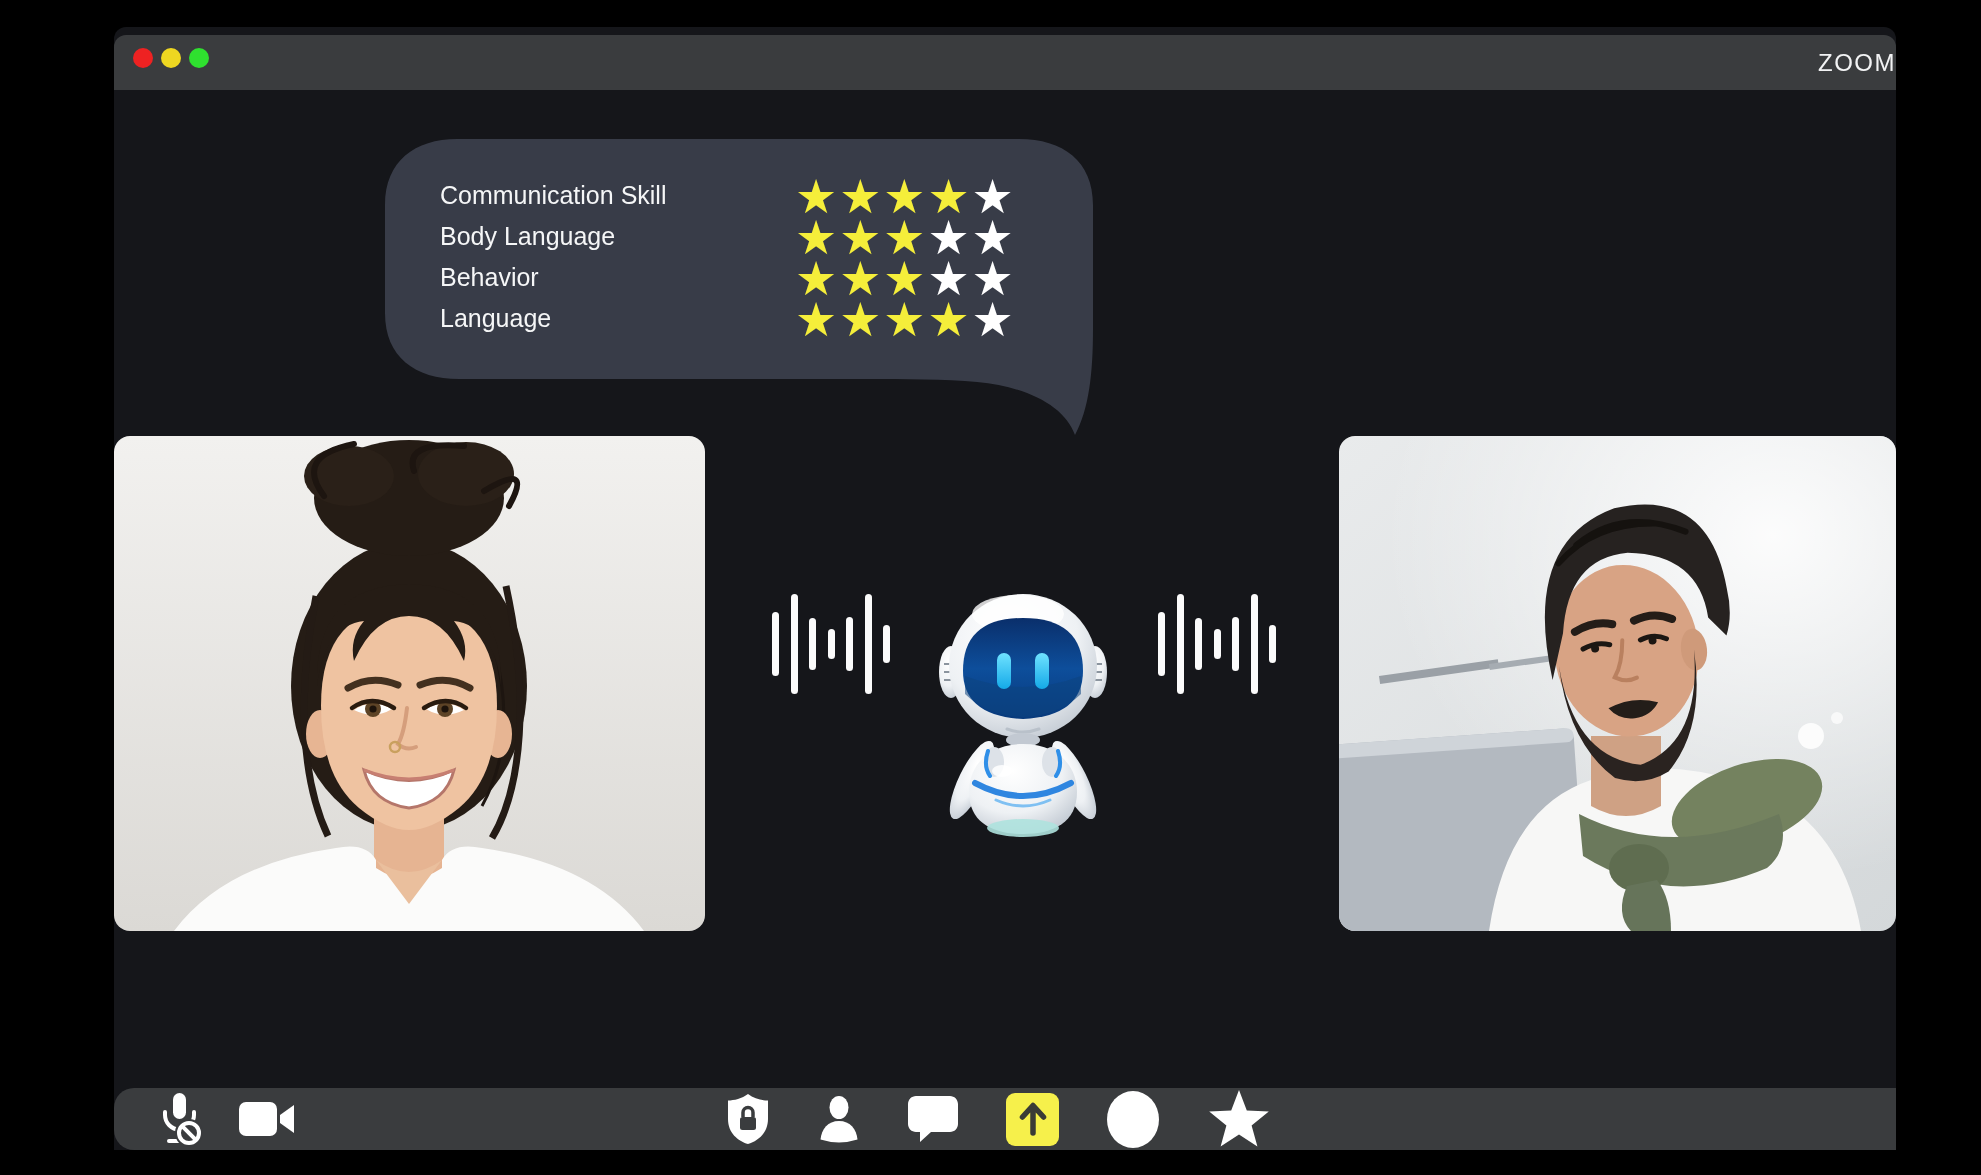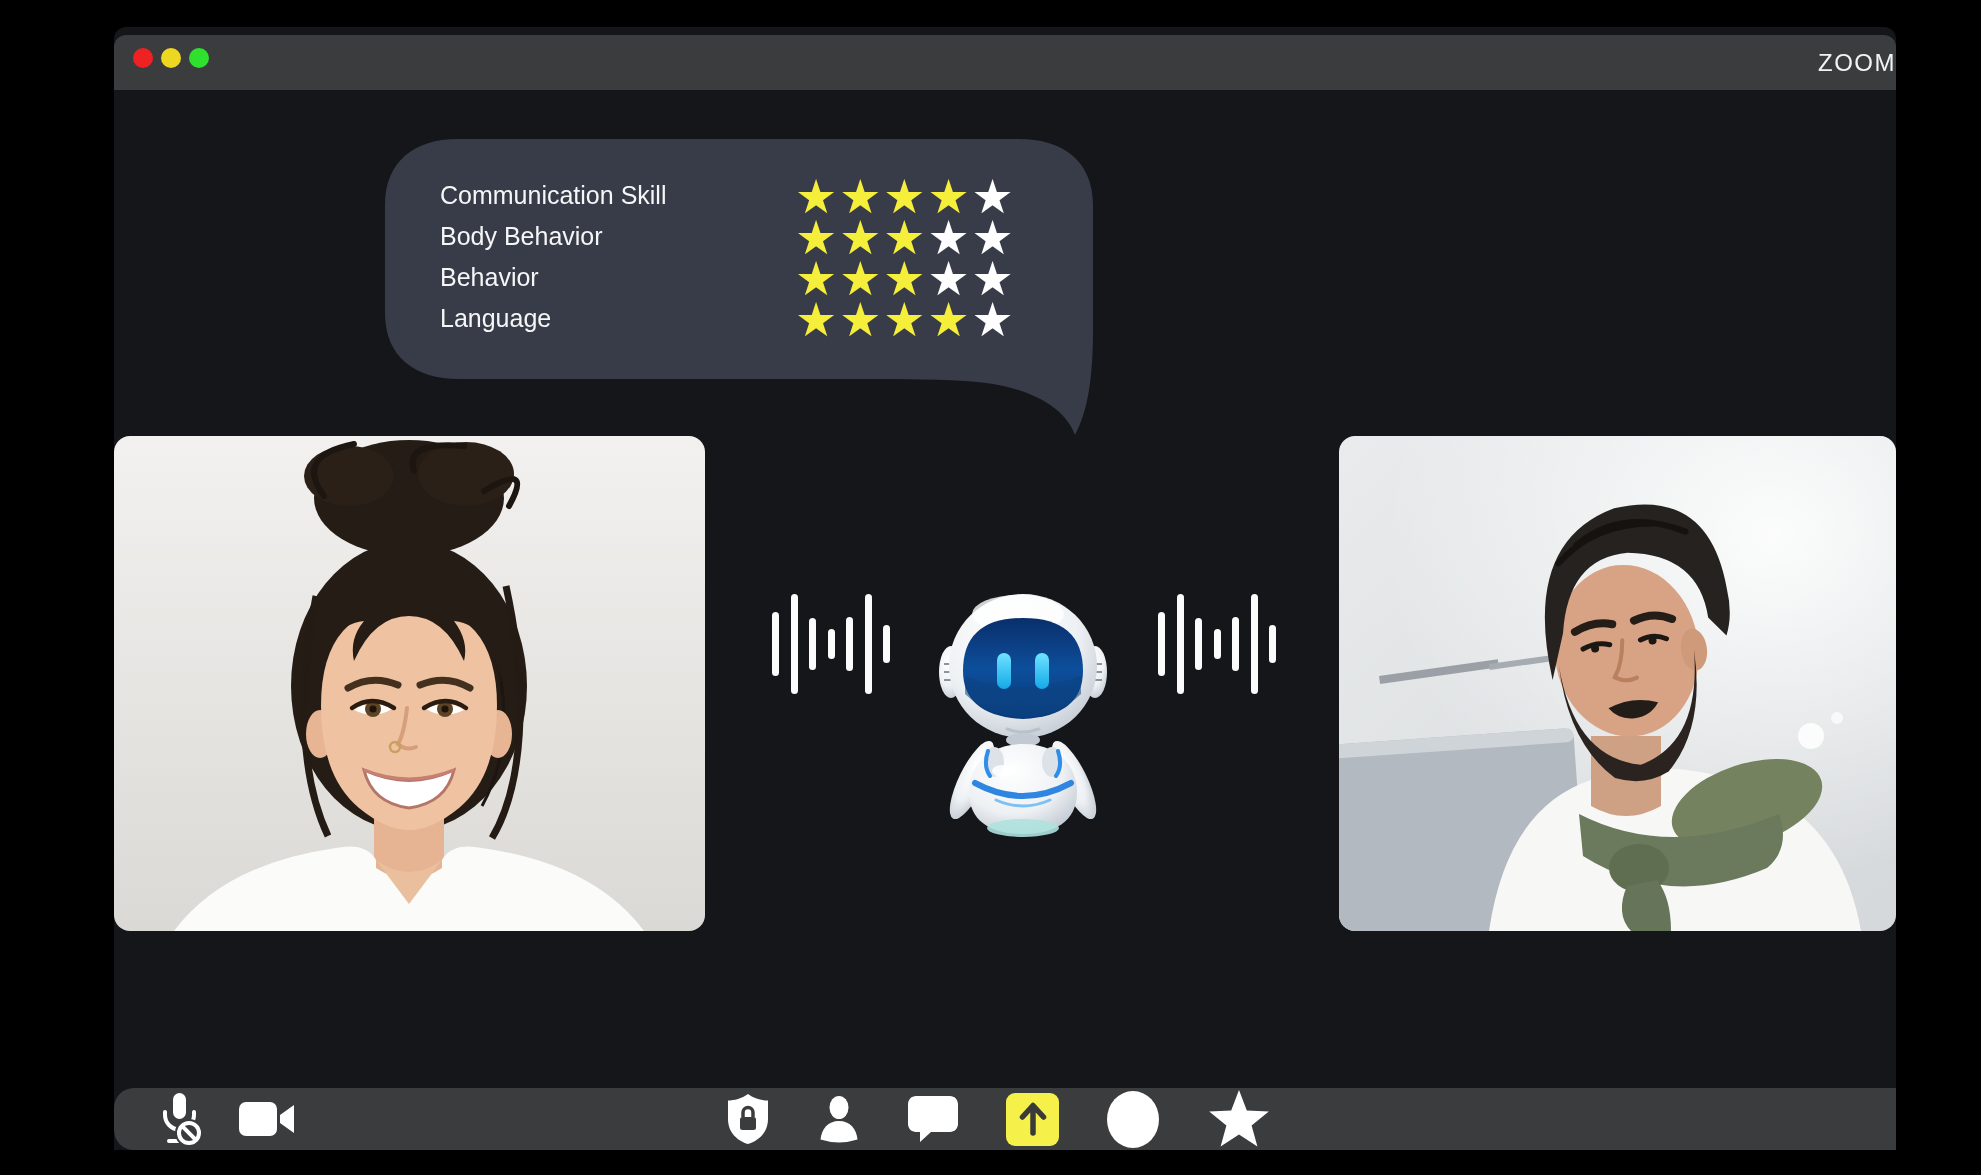--- a/index.html
+++ b/index.html
@@ -65,21 +65,21 @@
         <path d="M 72 0 H 634 C 678 0 708 22 708 66 V 190 C 708 234 704 270 690 296
                  C 680 268 644 248 592 243 C 560 240 520 240 480 240 H 74
                  C 30 240 0 218 0 174 V 66 C 0 22 30 0 72 0 Z" fill="var(--bubble,#383c48)"></path>
       </svg>
       <div class="ratings">
           <div class="rating-row">
             <span class="rating-label">Communication Skill</span>
             <span class="stars"><span class="star on">★</span><span class="star on">★</span><span class="star on">★</span><span class="star on">★</span><span class="star off">★</span></span>
           </div>
           <div class="rating-row">
-            <span class="rating-label">Body Behavior</span>
+            <span class="rating-label">Body Language</span>
             <span class="stars"><span class="star on">★</span><span class="star on">★</span><span class="star on">★</span><span class="star off">★</span><span class="star off">★</span></span>
           </div>
           <div class="rating-row">
             <span class="rating-label">Behavior</span>
             <span class="stars"><span class="star on">★</span><span class="star on">★</span><span class="star on">★</span><span class="star off">★</span><span class="star off">★</span></span>
           </div>
           <div class="rating-row">
             <span class="rating-label">Language</span>
             <span class="stars"><span class="star on">★</span><span class="star on">★</span><span class="star on">★</span><span class="star on">★</span><span class="star off">★</span></span>
           </div>

